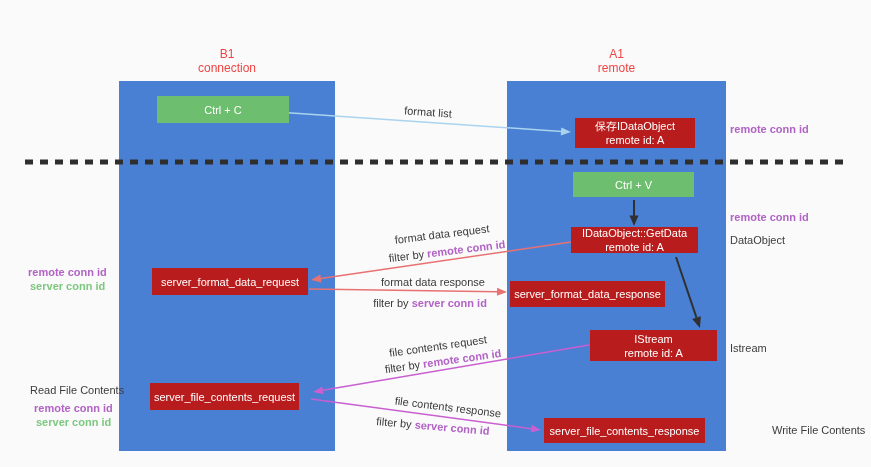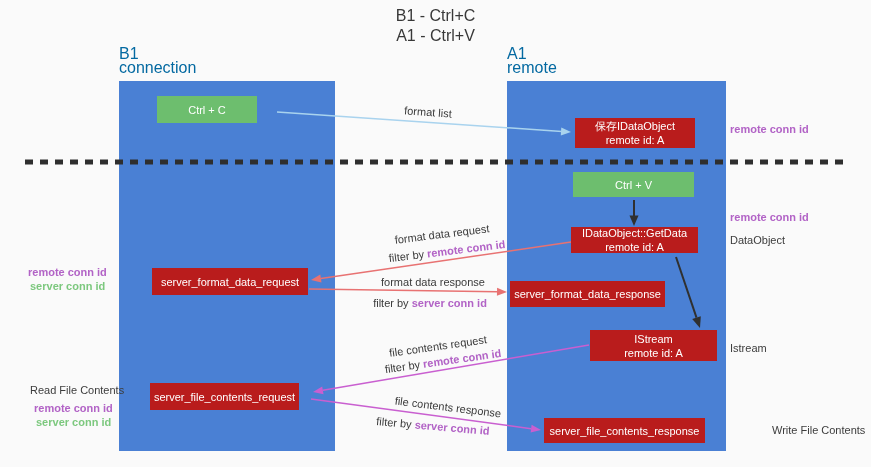--- a/index.html
+++ b/index.html
@@ -5,45 +5,41 @@
   html,body{margin:0;padding:0;background:#fafafa;}
   #canvas{
     position:relative;width:871px;height:467px;background:#fafafa;overflow:hidden;
     font-family:"Liberation Sans",sans-serif;color:#3a3a3a;
   }
   #arrow-layer{position:absolute;left:0;top:0;width:871px;height:467px;pointer-events:none;}
   .title{
     position:absolute;left:0;top:6px;width:871px;text-align:center;
     font-size:16px;line-height:20px;color:#383838;
   }
-  .col-header{position:absolute;text-align:left;font-size:16px;line-height:14px;color:#0369a1;top:47px;}
+  .col-header{position:absolute;text-align:center;font-size:12px;line-height:14px;color:#ef4444;top:47px;}
   .lifeline{position:absolute;top:81px;height:370px;background:#4a80d4;}
   .node{
     position:absolute;display:flex;flex-direction:column;justify-content:center;align-items:center;
     color:#fff;font-size:11px;line-height:14px;text-align:center;box-sizing:border-box;
   }
   .green{background:#6dbe6e;}
   .orange{background:#b91c1c;}
   .flow-label{
     position:absolute;font-size:11px;color:#3a3a3a;white-space:nowrap;
     transform:translate(-50%,-50%) rotate(var(--rot,0deg));
   }
   .side-label{position:absolute;font-size:11px;color:#3c3c3c;white-space:nowrap;}
   .purple{color:#b263c6;font-weight:bold;}
   .greentx{color:#7cc87e;font-weight:bold;}
 </style>
 </head>
 <body>
 
 <div id="canvas">
 
-  <div class="title">
-    <div>B1 - Ctrl+C</div>
-    <div>A1 - Ctrl+V</div>
-  </div>
 
   <div class="col-header" style="left:119px;width:216px;">
     <div>B1</div>
     <div>connection</div>
   </div>
   <div class="col-header" style="left:507px;width:219px;">
     <div>A1</div>
     <div>remote</div>
   </div>
 
@@ -69,21 +65,21 @@
     <line x1="309" y1="289" x2="497" y2="291.8" stroke-width="1.5" stroke="#e87272"></line>
     <polygon points="507,292 496.9,295.8 497.1,287.8" fill="#e87272"></polygon>
 
     <line x1="589" y1="345" x2="322.9" y2="390.3" stroke-width="1.5" stroke="#c95fd0"></line>
     <polygon points="313,392 322.2,386.4 323.5,394.3" fill="#c95fd0"></polygon>
 
     <line x1="311" y1="399" x2="531.1" y2="428.7" stroke-width="1.5" stroke="#c95fd0"></line>
     <polygon points="541,430 530.6,432.6 531.6,424.7" fill="#c95fd0"></polygon>
   </svg>
 
-  <div class="node green" style="left:157px;top:96px;width:100px;height:27px;">
+  <div class="node green" style="left:157px;top:96px;width:132px;height:27px;">
     <div>Ctrl + C</div>
   </div>
 
   <div class="node orange" style="left:575px;top:118px;width:120px;height:30px;">
     <div>保存IDataObject</div>
     <div>remote id: A</div>
   </div>
 
   <div class="node green" style="left:573px;top:172px;width:121px;height:25px;">
     <div>Ctrl + V</div>

